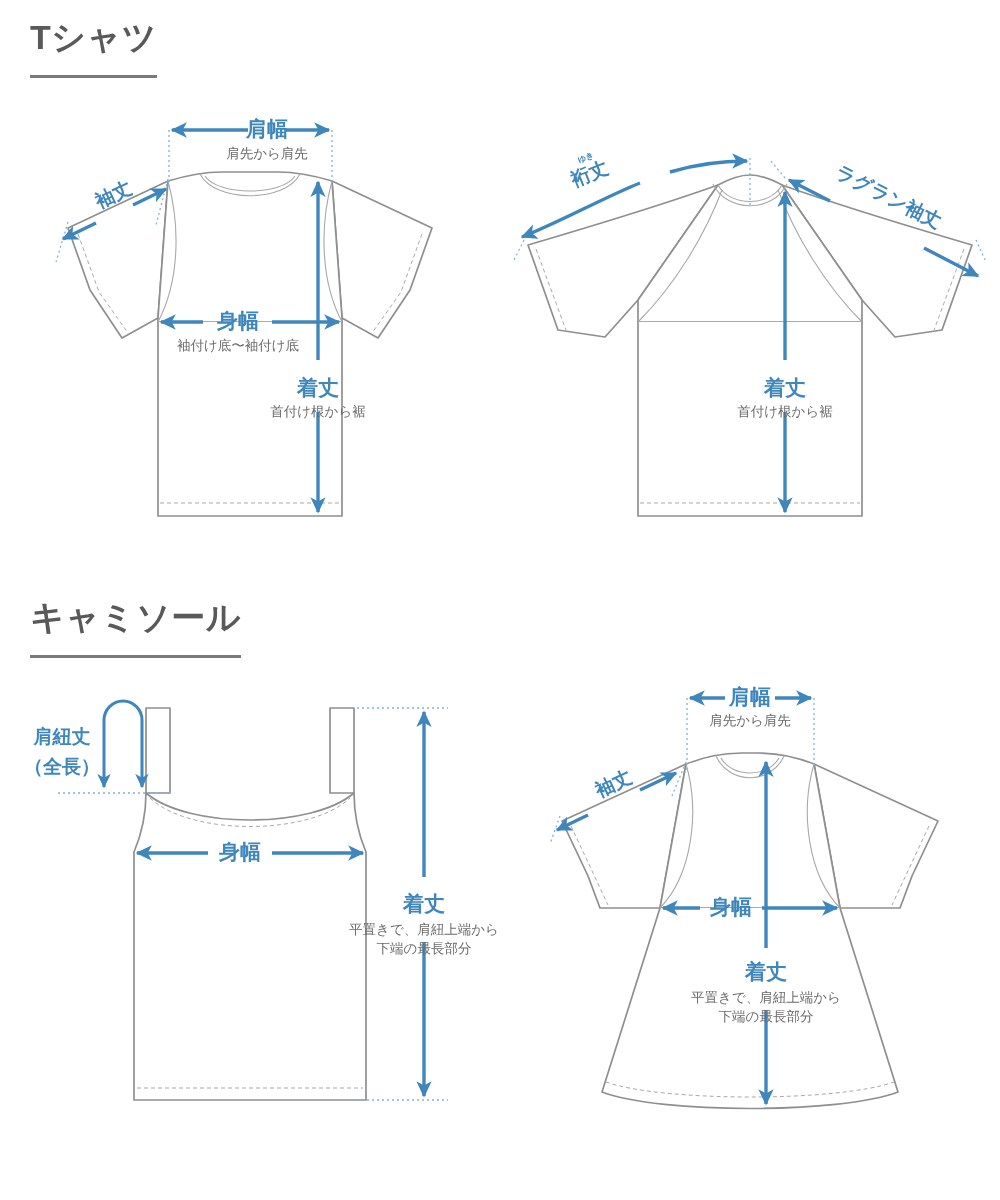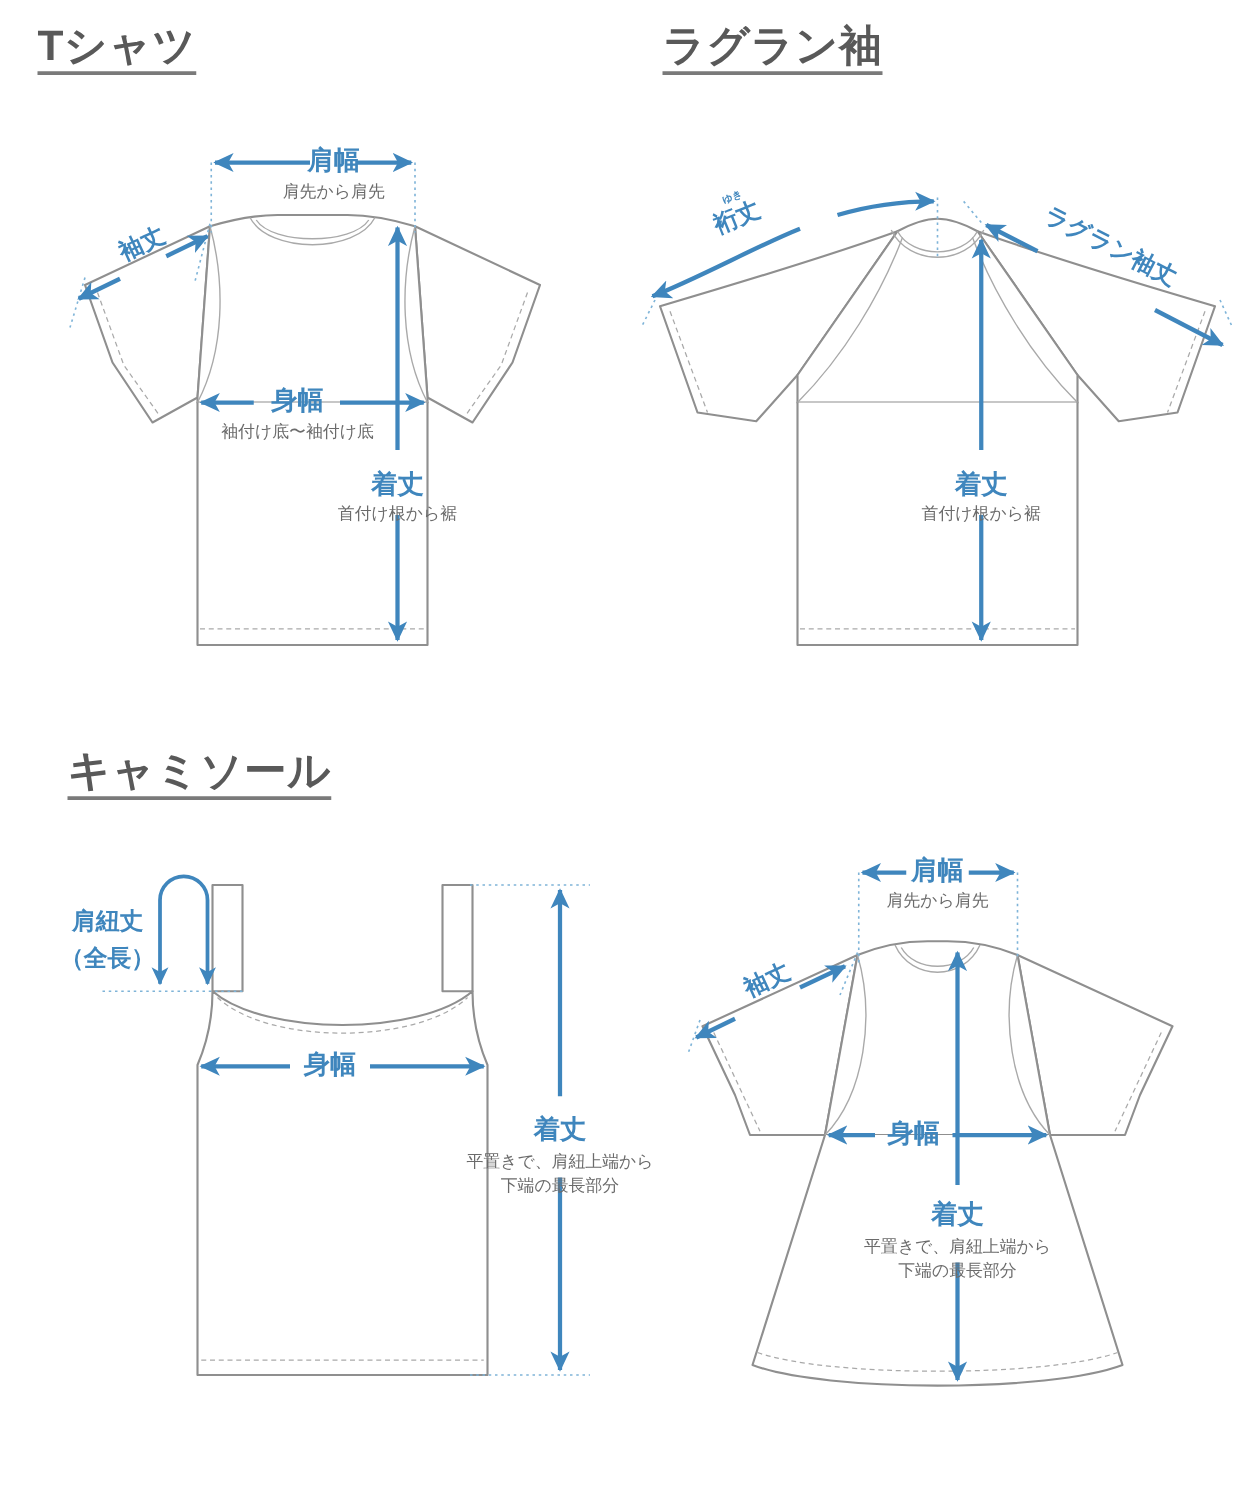--- a/index.html
+++ b/index.html
@@ -19,34 +19,34 @@
     width: 1000px;
     height: 1200px;
   }
   .panel {
     position: absolute;
     width: 500px;
     height: 600px;
   }
   .panel-tl { left: 0;   top: 0; }
   .panel-tr { left: 500px; top: 0; }
-  .panel-bl { left: 0;   top: 580px; margin-left: 24px; }
+  .panel-bl { left: 0;   top: 580px; }
   .panel-br { left: 500px; top: 580px; }
 
   .panel-title {
     position: absolute;
     left: 30px;
     top: 18px;
     font-size: 34px;
     font-weight: bold;
     color: #595959;
     letter-spacing: 0.5px;
     line-height: 1.15;
     white-space: nowrap;
-    padding-bottom: 0;
+    padding-bottom: 18px;
     border-bottom: 3px solid #7a7a7a;
   }
   .panel-svg {
     position: absolute;
     left: 0;
     top: 0;
     width: 500px;
     height: 600px;
     display: block;
   }
@@ -186,21 +186,20 @@
       <g>
         <path class="dim-line" d="M318,182 L318,360" marker-start="url(#ar-blue)"></path>
         <path class="dim-line" d="M318,412 L318,512" marker-end="url(#ar-blue)"></path>
         <text class="dim-label" x="318" y="389">着丈</text>
         <text class="dim-sub" x="318" y="412">首付け根から裾</text>
       </g>
     </svg>
   </div>
 
   <div class="panel panel-tr">
-    <div class="panel-title">ラグラン袖</div>
     <svg class="panel-svg" viewBox="0 0 500 600">
       <g>
 
         <path class="garment-line" d="M218,185 C190,195 130,215 28,245 L58,330 L105,337 L138,300 Z"></path>
 
         <path class="garment-line" d="M282,185 C310,195 370,215 472,245 L442,330 L395,337 L362,300 Z"></path>
 
         <path class="garment-line" d="M218,185 C231,178 242,175 250,175 C258,175 269,178 282,185
                                       L362,300 L362,322 L138,322 L138,300 Z"></path>
         <path class="garment-line" d="M138,322 L138,516 L362,516 L362,322"></path>

